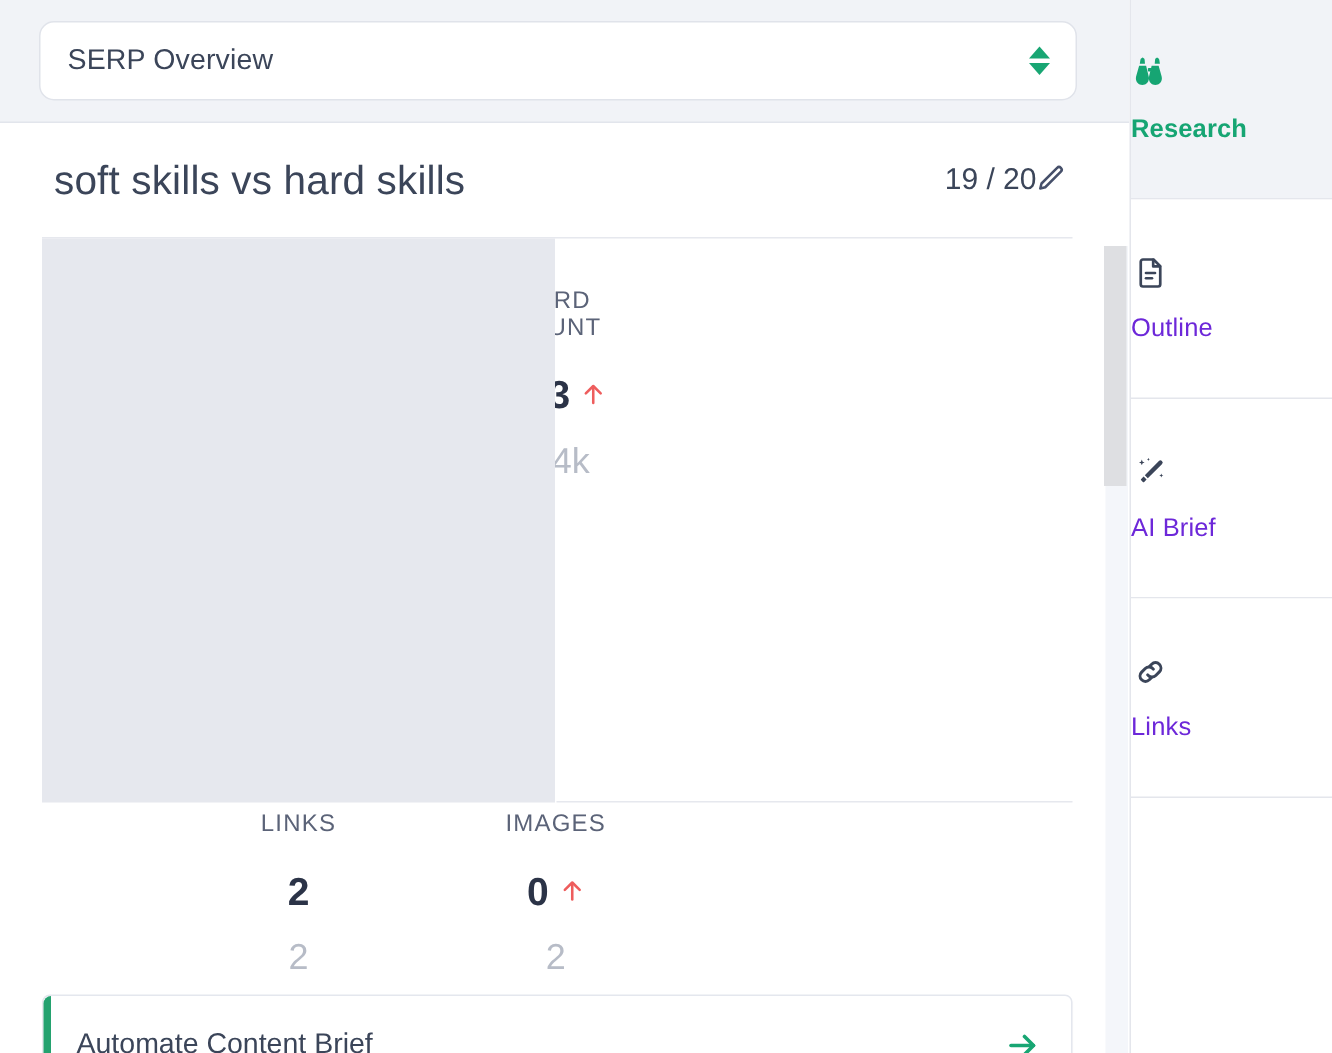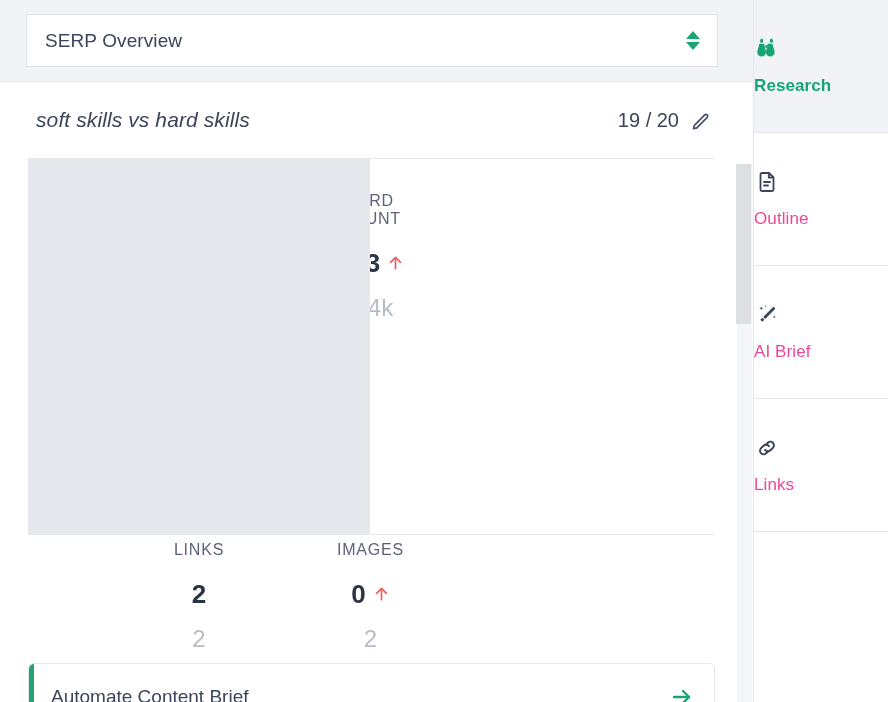--- a/index.html
+++ b/index.html
@@ -46,21 +46,21 @@
     flex: 0 0 auto;
   }
 
   .select-box {
     position: relative;
     width: 692px;
     height: 53px;
     box-sizing: border-box;
     background: #ffffff;
     border: 1px solid #e0e3ea;
-    border-radius: 0;
+    border-radius: 10px;
     display: flex;
     align-items: center;
     padding: 0 18px;
     cursor: pointer;
   }
   .select-label {
     font-size: 19px;
     color: #3b4559;
     letter-spacing: 0.1px;
   }
@@ -97,30 +97,28 @@
 
   .doc-title-row {
     display: flex;
     align-items: center;
     justify-content: space-between;
     padding: 0 24px 0 36px;
     height: 76px;
     box-sizing: border-box;
   }
   .doc-title {
-    font-size: 21px;
+    font-size: 27px;
     color: #3b4559;
     letter-spacing: 0.1px;
     white-space: nowrap;
-    font-style: italic;
   }
   .doc-meta {
     display: flex;
-    align-items: flex-end;
-    gap: 12px;
+    align-items: flex-start;
     padding-right: 18px;
   }
   .doc-count {
     font-size: 20px;
     color: #3b4559;
     white-space: nowrap;
   }
   .pencil-icon {
     width: 20px;
     height: 20px;
@@ -287,21 +285,21 @@
     width: 26px;
     height: 26px;
     color: #3b4559;
     display: flex;
     align-items: center;
     justify-content: center;
   }
   .sb-item.active .sb-icon { color: #16a573; }
   .sb-label {
     font-size: 17px;
-    color: #ec4899;
+    color: #6d28d9;
     letter-spacing: 0.1px;
   }
   .sb-item.active .sb-label {
     color: #16a573;
     font-weight: bold;
   }
   .sb-item:first-child {
     height: 133px;
   }
 </style>

